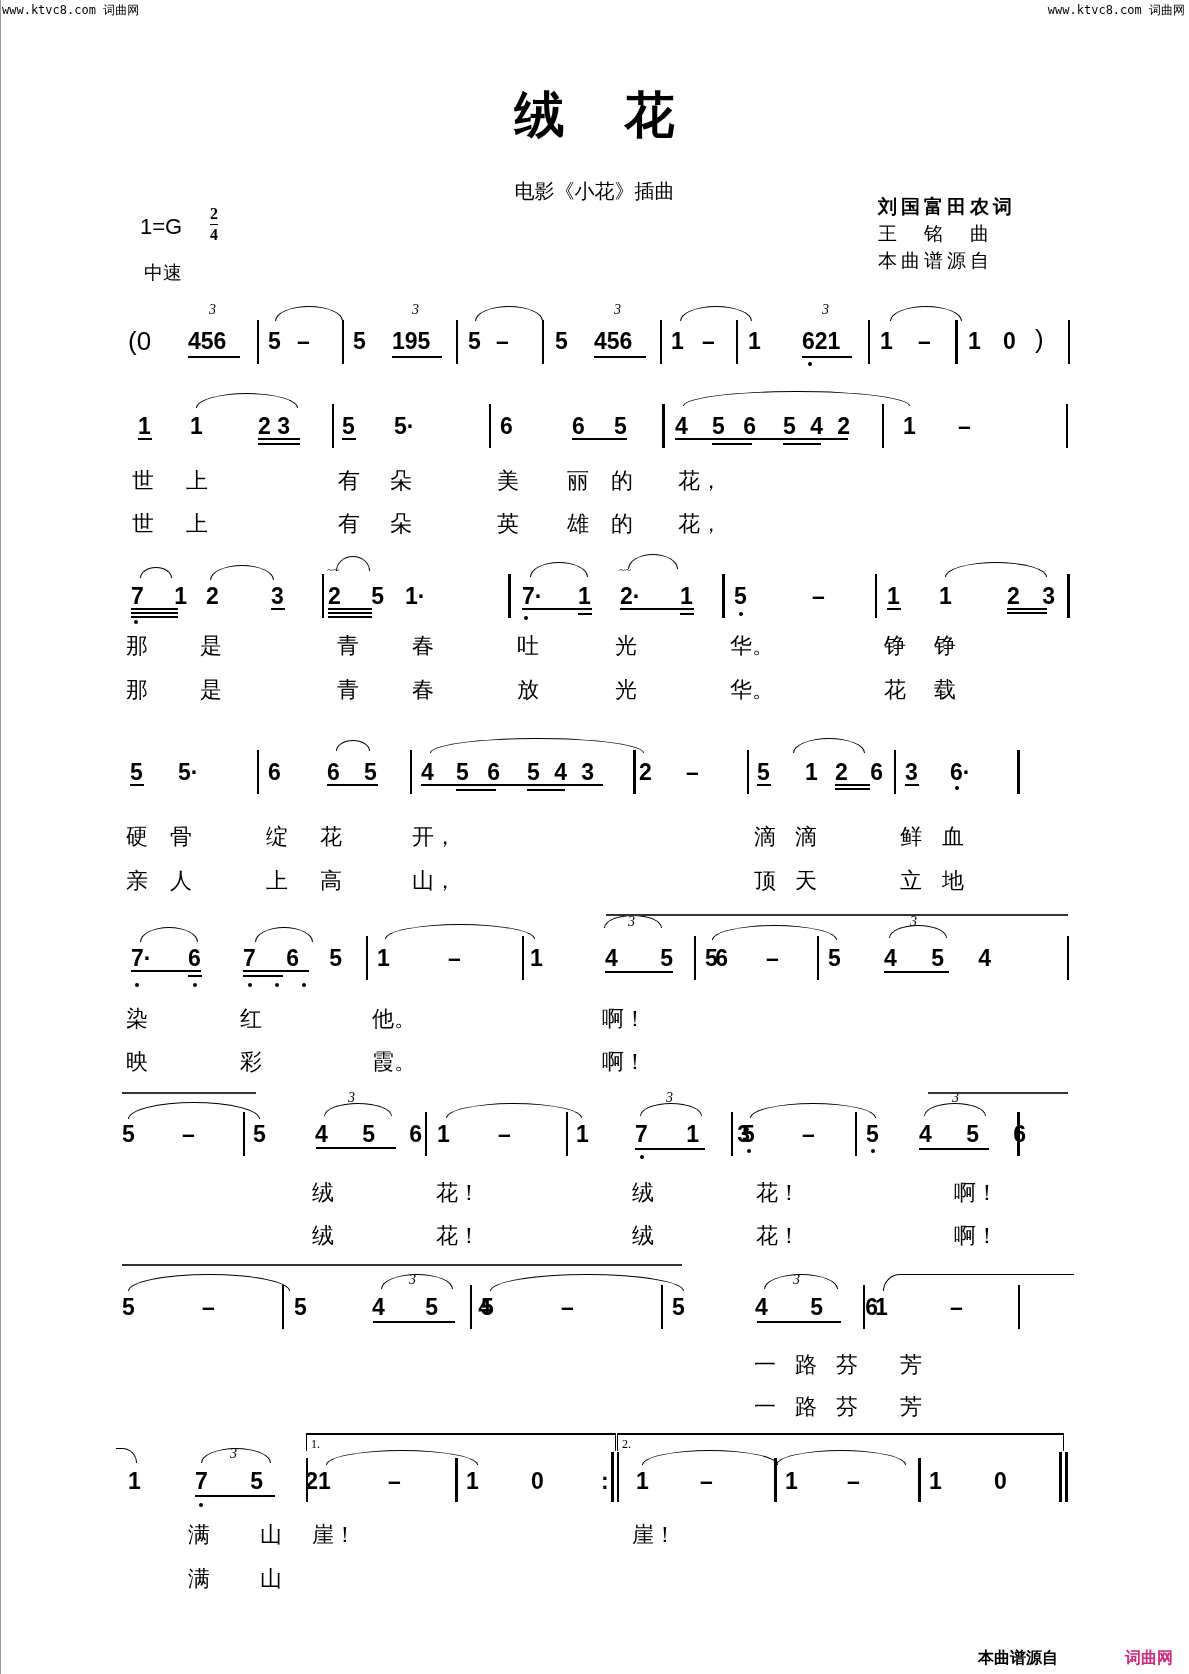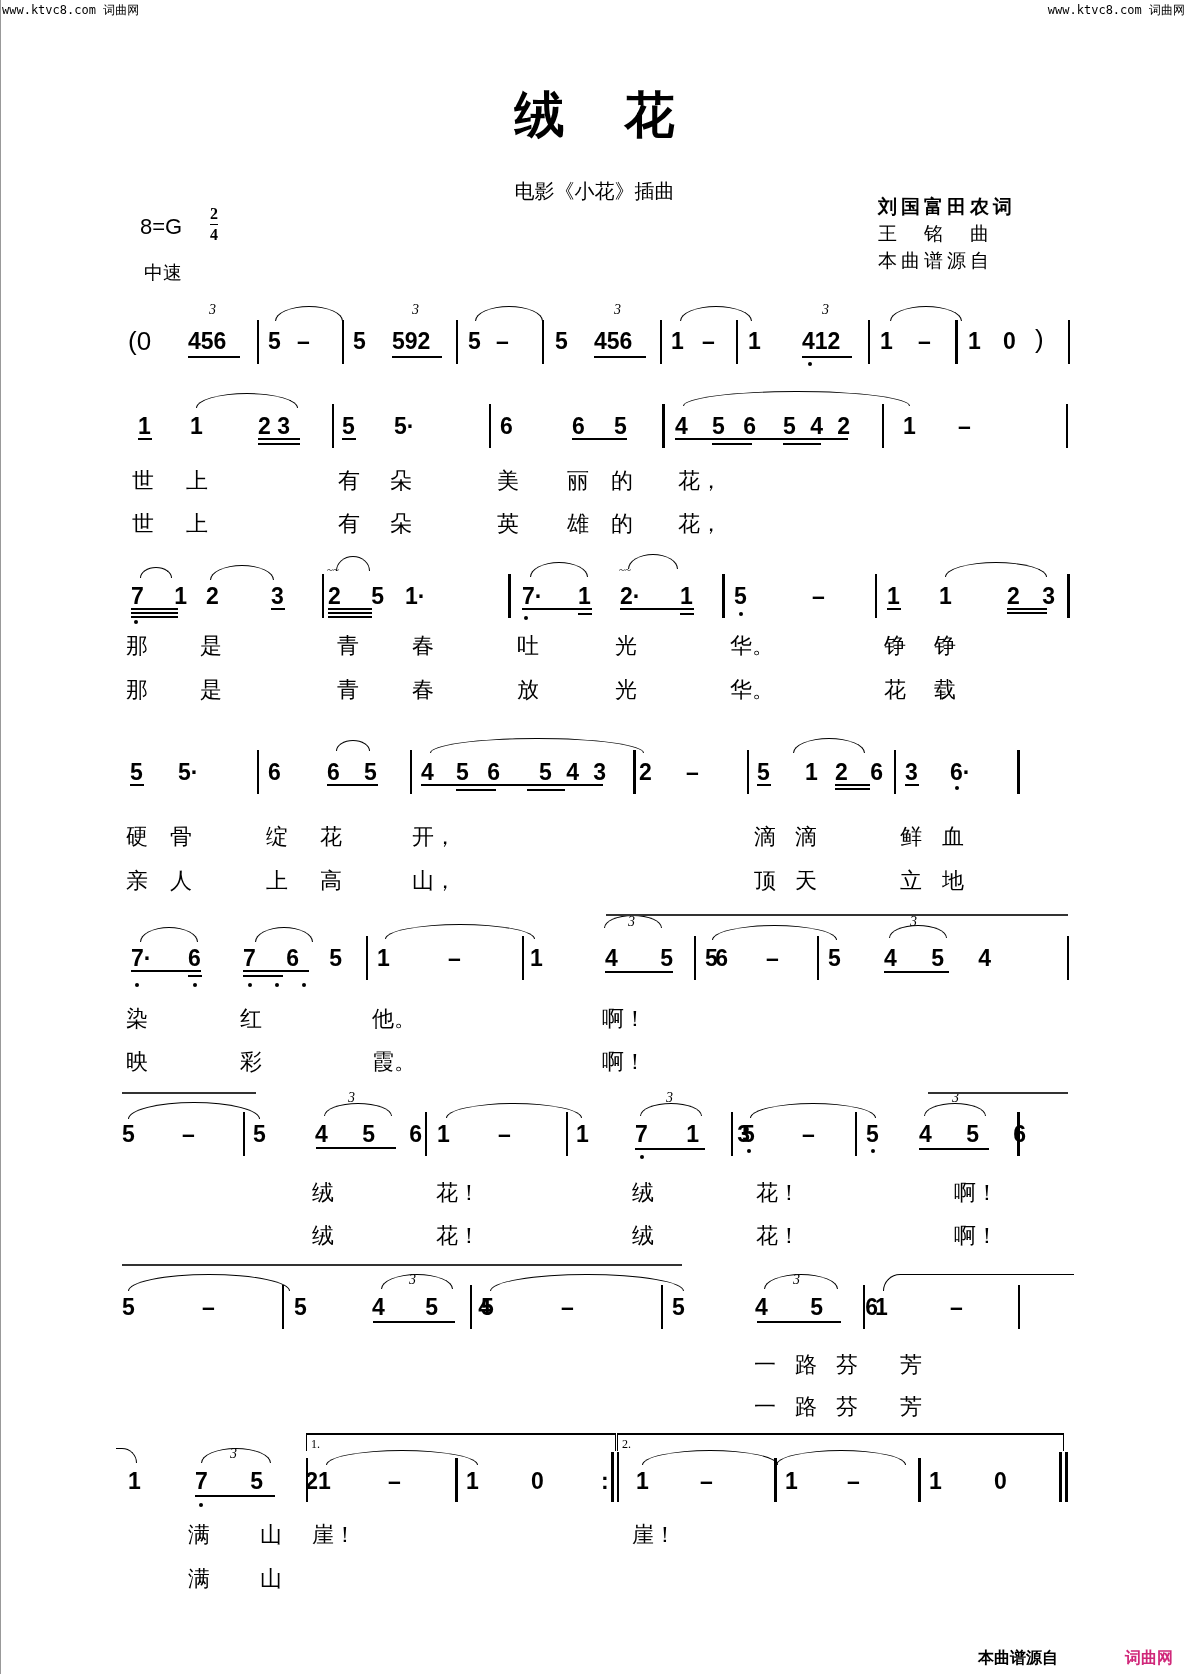--- a/index.html
+++ b/index.html
@@ -28,60 +28,60 @@
 </style>
 </head>
 <body>
 
 <div class="leftline"></div>
 <div class="wm" style="left:2px;">www.ktvc8.com 词曲网</div>
 <div class="wm" style="right:4px;">www.ktvc8.com 词曲网</div>
 
 <div class="title">绒花</div>
 <div class="subtitle">电影《小花》插曲</div>
-<div class="key">8=G</div>
+<div class="key">1=G</div>
 <div class="ts">
   <div>2</div>
   <div>4</div>
 </div>
 <div class="tempo">中速</div>
 <div class="credit" style="top:194px;font-weight:bold;">刘国富田农词</div>
 <div class="credit" style="top:221px;">王　铭　曲</div>
 <div class="credit" style="top:248px;">本曲谱源自</div>
 
 <div>
   <span class="n" style="left:128px;top:329px;font-size:26px;font-weight:normal;">(0</span>
   <span class="n" style="left:188px;top:329px;">456</span>
   <div class="ul" style="left:188px;top:356px;width:52px;"></div>
   <span class="trip" style="left:209px;top:302px;">3</span>
   <div class="bar" style="left:257px;top:320px;"></div>
   <span class="n" style="left:268px;top:329px;">5</span>
   <span class="n" style="left:297px;top:329px;">–</span>
   <div class="slur" style="left:275px;top:306px;width:66px;"></div>
   <div class="bar" style="left:342px;top:320px;"></div>
   <span class="n" style="left:353px;top:329px;">5</span>
-  <span class="n" style="left:392px;top:329px;">592</span>
+  <span class="n" style="left:392px;top:329px;">195</span>
   <div class="ul" style="left:392px;top:356px;width:50px;"></div>
   <span class="trip" style="left:412px;top:302px;">3</span>
   <div class="bar" style="left:456px;top:320px;"></div>
   <span class="n" style="left:468px;top:329px;">5</span>
   <span class="n" style="left:496px;top:329px;">–</span>
   <div class="slur" style="left:475px;top:306px;width:66px;"></div>
   <div class="bar" style="left:542px;top:320px;"></div>
   <span class="n" style="left:555px;top:329px;">5</span>
   <span class="n" style="left:594px;top:329px;">456</span>
   <div class="ul" style="left:594px;top:356px;width:52px;"></div>
   <span class="trip" style="left:614px;top:302px;">3</span>
   <div class="bar" style="left:660px;top:320px;"></div>
   <span class="n" style="left:671px;top:329px;">1</span>
   <span class="n" style="left:702px;top:329px;">–</span>
   <div class="slur" style="left:680px;top:306px;width:70px;"></div>
   <div class="bar" style="left:736px;top:320px;"></div>
   <span class="n" style="left:748px;top:329px;">1</span>
-  <span class="n" style="left:802px;top:329px;">412</span>
+  <span class="n" style="left:802px;top:329px;">621</span>
   <div class="ul" style="left:802px;top:356px;width:50px;"></div>
   <div class="dot" style="left:808px;top:362px;"></div>
   <span class="trip" style="left:822px;top:302px;">3</span>
   <div class="bar" style="left:868px;top:320px;"></div>
   <span class="n" style="left:880px;top:329px;">1</span>
   <span class="n" style="left:918px;top:329px;">–</span>
   <div class="slur" style="left:890px;top:306px;width:70px;"></div>
   <div class="bar thick" style="left:955px;top:320px;"></div>
   <span class="n" style="left:968px;top:329px;">1</span>
   <span class="n" style="left:1003px;top:329px;">0</span>
@@ -209,21 +209,21 @@
   <span class="n" style="left:178px;top:760px;">5·</span>
   <div class="bar" style="left:257px;top:750px;"></div>
   <span class="n" style="left:268px;top:760px;">6</span>
   <span class="n" style="left:327px;top:760px;">6</span>
   <span class="n" style="left:364px;top:760px;">5</span>
   <div class="ul" style="left:327px;top:784px;width:51px;"></div>
   <div class="slur" style="left:336px;top:740px;width:32px;height:10px;"></div>
   <div class="bar" style="left:410px;top:750px;"></div>
   <span class="n" style="left:421px;top:760px;">4</span>
   <span class="n" style="left:456px;top:760px;letter-spacing:6px;">5 6</span>
-  <span class="n" style="left:527px;top:760px;letter-spacing:4px;margin-left:12px;">5 4 3</span>
+  <span class="n" style="left:527px;top:760px;letter-spacing:4px;">5 4 3</span>
   <div class="ul" style="left:421px;top:784px;width:182px;"></div>
   <div class="ul" style="left:456px;top:789px;width:40px;"></div>
   <div class="ul" style="left:527px;top:789px;width:38px;"></div>
   <div class="slur" style="left:430px;top:738px;width:212px;"></div>
   <div class="bar thick" style="left:633px;top:750px;"></div>
   <span class="n" style="left:639px;top:760px;">2</span>
   <span class="n" style="left:686px;top:760px;">–</span>
   <div class="bar" style="left:747px;top:750px;"></div>
   <span class="n" style="left:757px;top:760px;">5</span>
   <div class="ul" style="left:757px;top:784px;width:14px;"></div>

